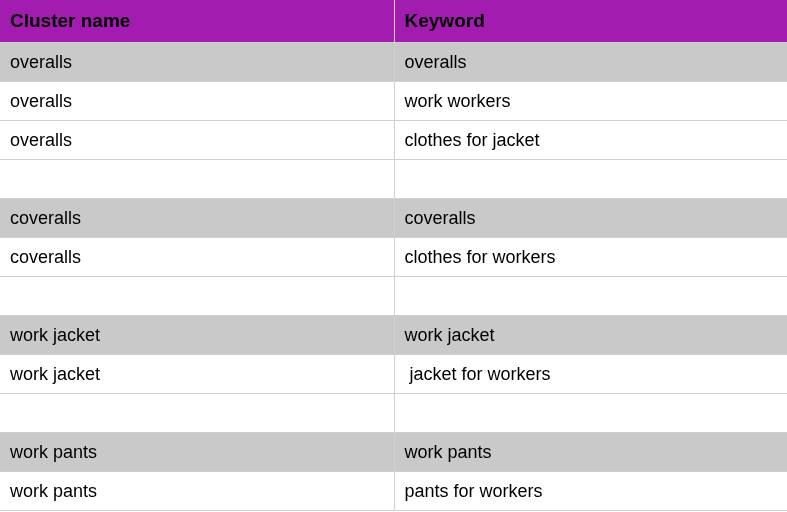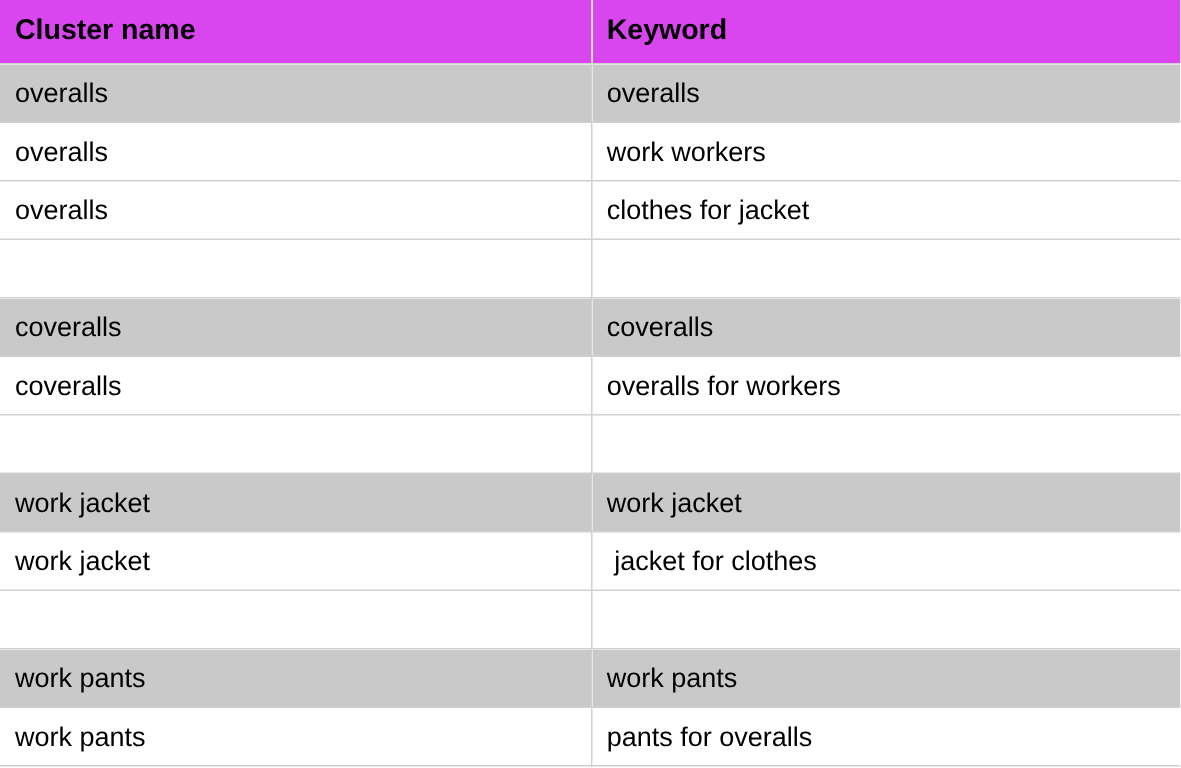--- a/index.html
+++ b/index.html
@@ -36,21 +36,21 @@
     overflow: hidden;
   }
   table.kw-table tr > th:last-child,
   table.kw-table tr > td:last-child {
     border-right: none;
   }
   table.kw-table thead th {
     font-weight: bold;
     height: 42px;
     line-height: 42px;
-    background: #d946ef;
+    background: #a21caf;
     border-top: none;
     font-size: 19px;
   }
   table.kw-table tr.shaded td {
     background: #c9c9c9;
   }
   table.kw-table tr.plain td {
     background: #ffffff;
   }
   table.kw-table tr.blank td {
@@ -88,40 +88,40 @@
       <tr class="blank">
         <td></td>
         <td></td>
       </tr>
       <tr class="shaded">
         <td>coveralls</td>
         <td>coveralls</td>
       </tr>
       <tr class="plain">
         <td>coveralls</td>
-        <td>overalls for workers</td>
+        <td>clothes for workers</td>
       </tr>
       <tr class="blank">
         <td></td>
         <td></td>
       </tr>
       <tr class="shaded">
         <td>work jacket</td>
         <td>work jacket</td>
       </tr>
       <tr class="plain">
         <td>work jacket</td>
-        <td> jacket for clothes</td>
+        <td> jacket for workers</td>
       </tr>
       <tr class="blank">
         <td></td>
         <td></td>
       </tr>
       <tr class="shaded">
         <td>work pants</td>
         <td>work pants</td>
       </tr>
       <tr class="plain">
         <td>work pants</td>
-        <td>pants for overalls</td>
+        <td>pants for workers</td>
       </tr>
     </tbody>
 </table>
 
 </body></html>

